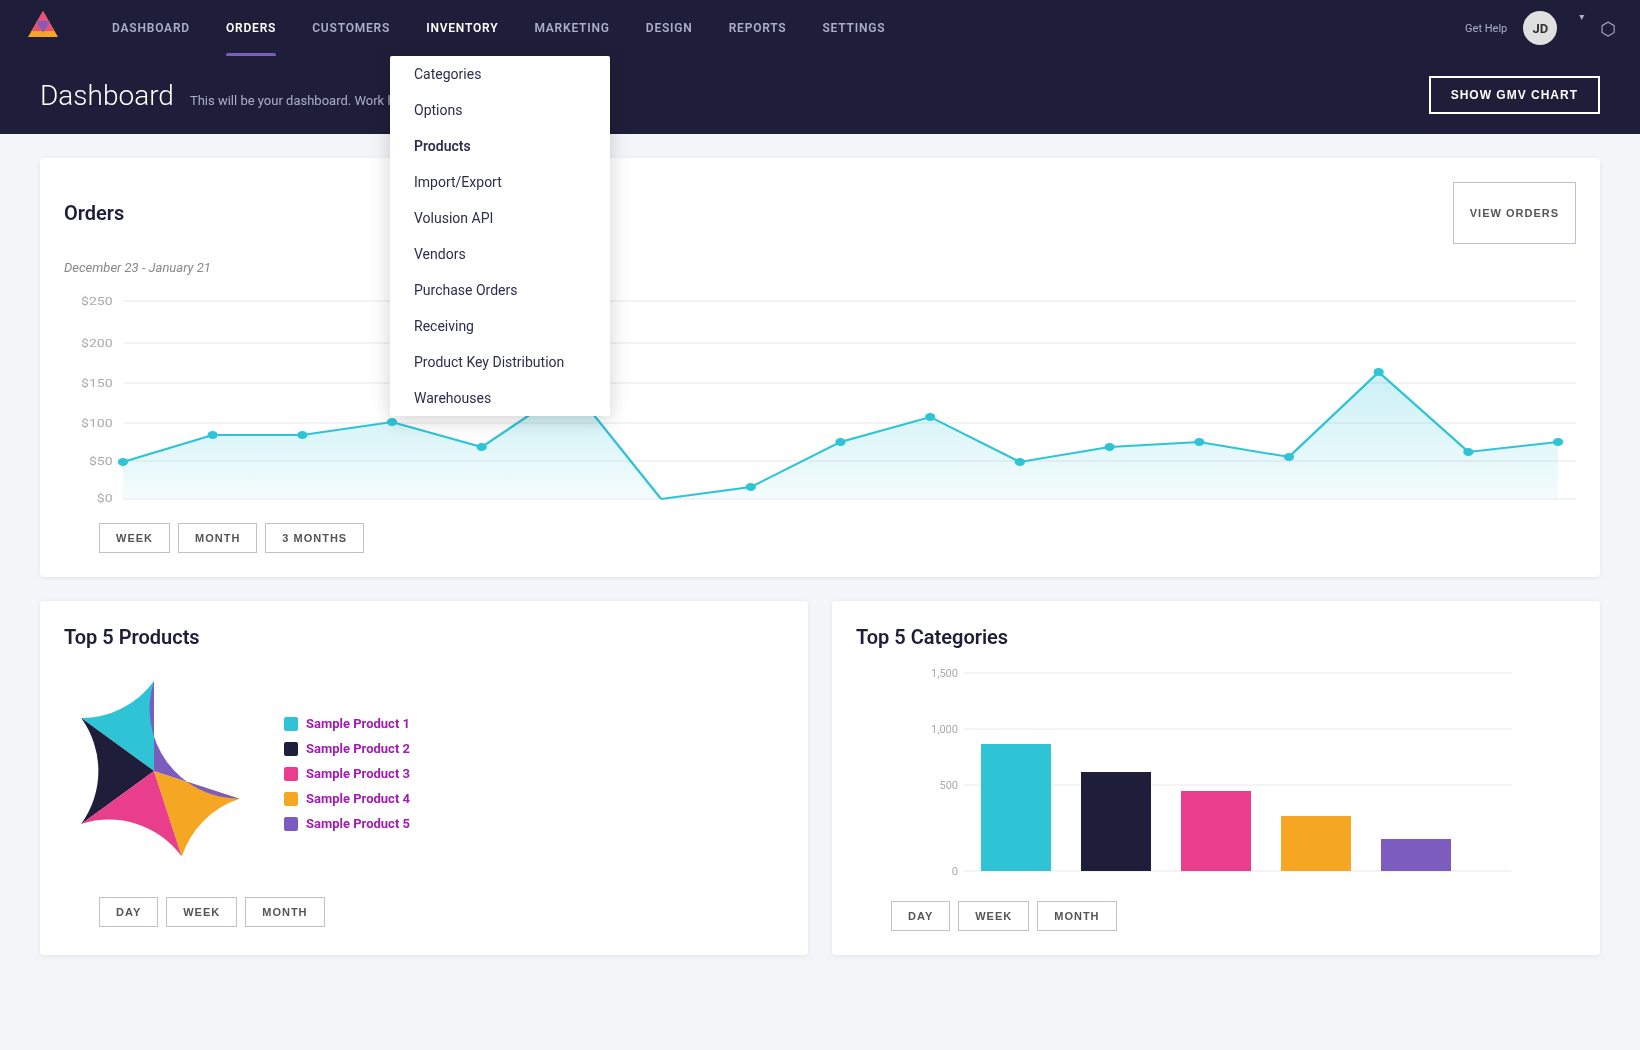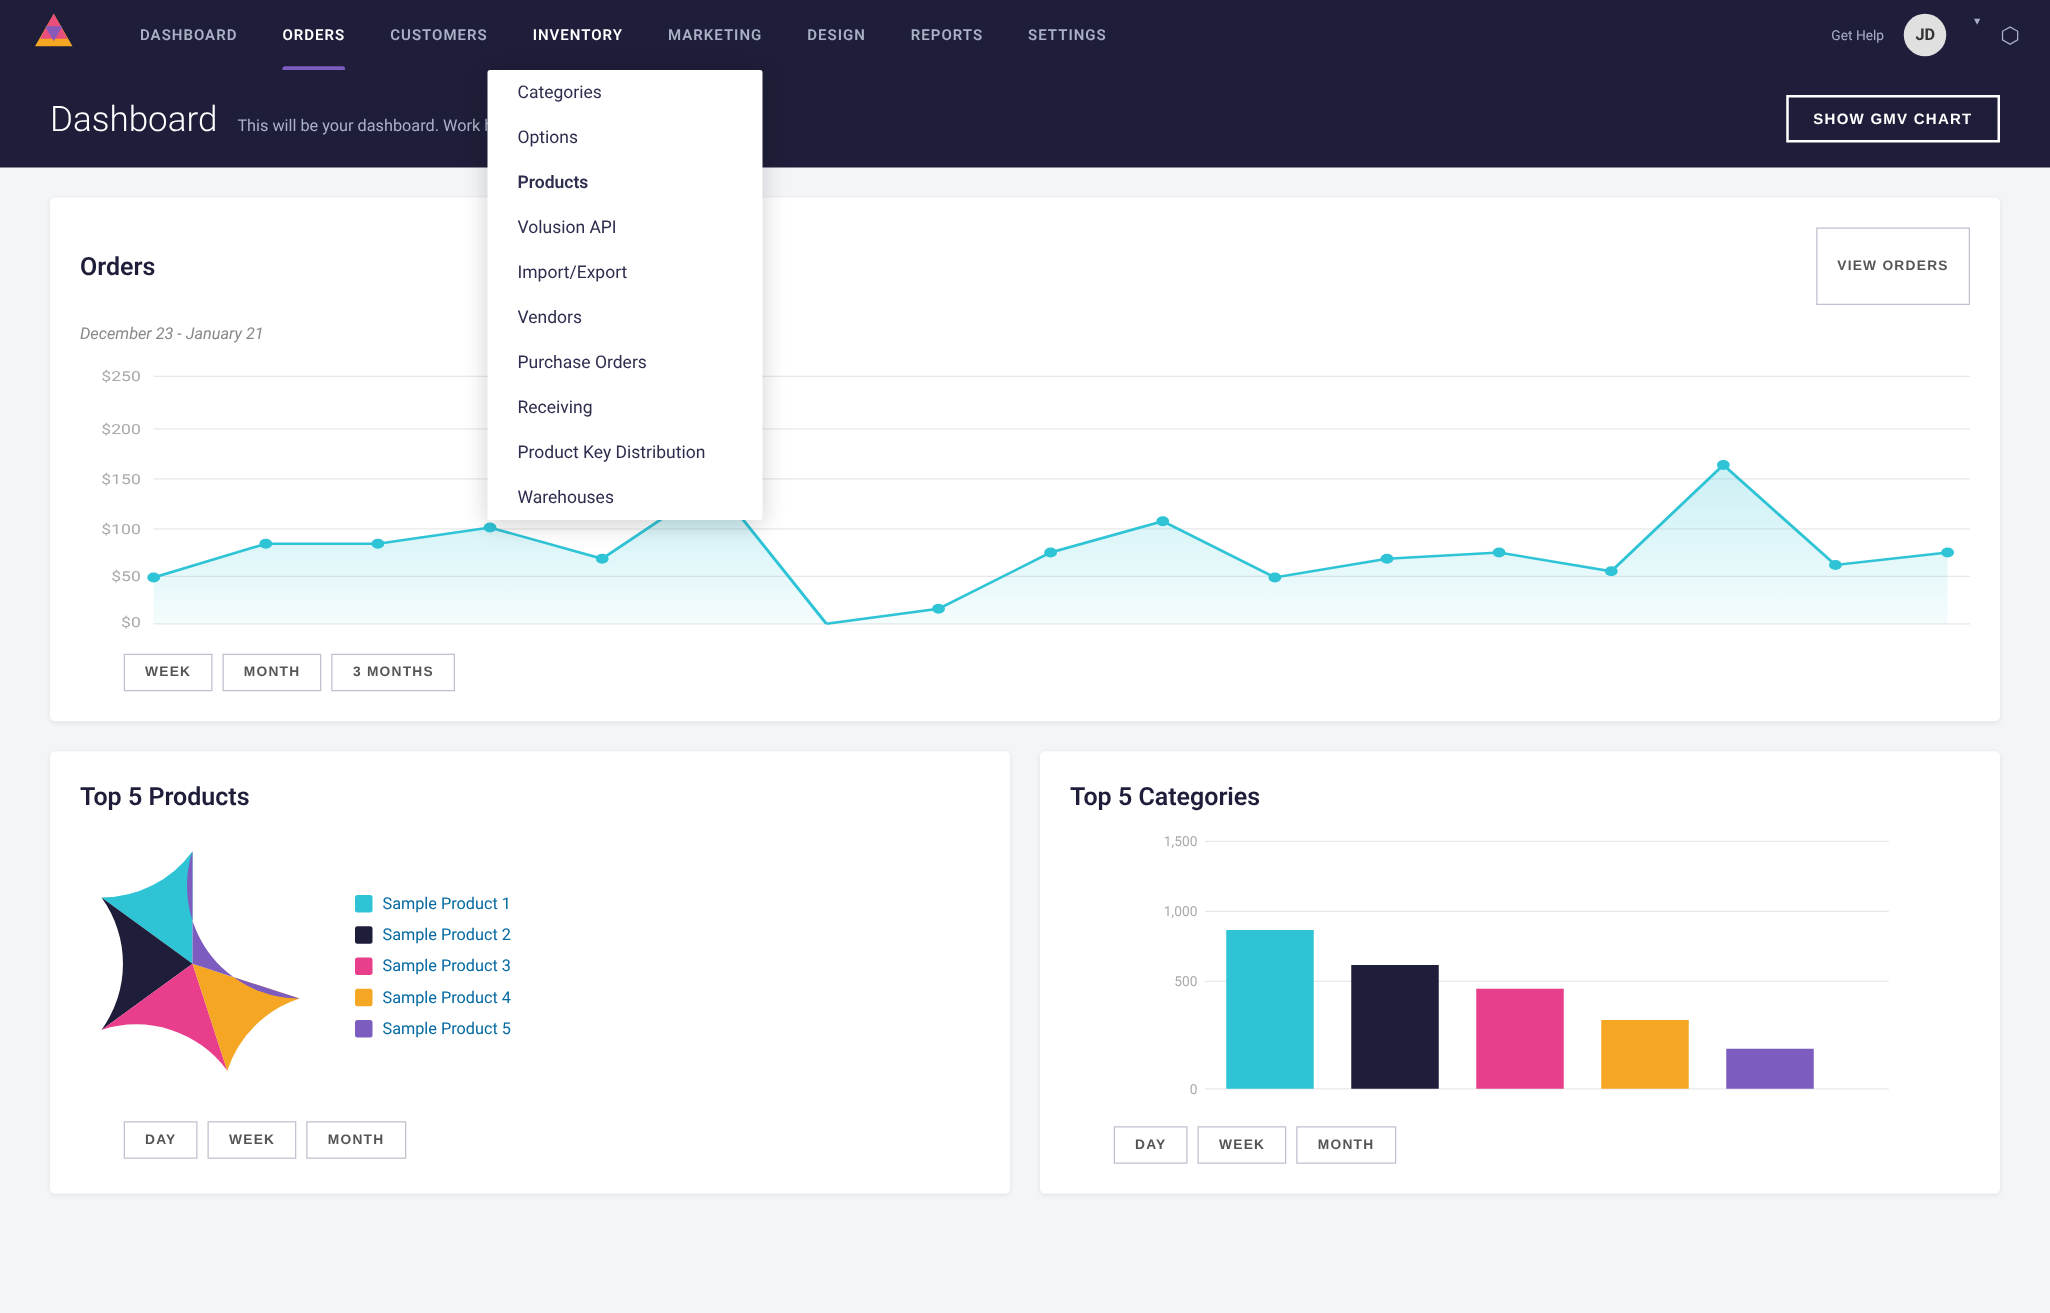--- a/index.html
+++ b/index.html
@@ -240,24 +240,25 @@
     .pie-svg-container {
       flex-shrink: 0;
     }
     .legend {
       display: flex;
       flex-direction: column;
       gap: 10px;
     }
     .legend-item {
       display: flex;
-      align-items: flex-start;
+      align-items: flex-end;
       gap: 8px;
       font-size: 13px;
-      color: #0369a1;
+      color: #a21caf;
+      font-weight: bold;
     }
     .legend-dot {
       width: 14px;
       height: 14px;
       border-radius: 2px;
       flex-shrink: 0;
     }
 
     
     .bar-chart-container {
@@ -321,22 +322,22 @@
       <span class="chevron-down">▾</span>
     </div>
     <span class="external-link-icon">⬡</span>
   </div>
 </nav>
 
 <div class="dropdown-overlay">
   <div class="dropdown-item">Categories</div>
   <div class="dropdown-item">Options</div>
   <div class="dropdown-item active">Products</div>
+  <div class="dropdown-item">Import/Export</div>
   <div class="dropdown-item">Volusion API</div>
-  <div class="dropdown-item">Import/Export</div>
   <div class="dropdown-item">Vendors</div>
   <div class="dropdown-item">Purchase Orders</div>
   <div class="dropdown-item">Receiving</div>
   <div class="dropdown-item">Product Key Distribution</div>
   <div class="dropdown-item">Warehouses</div>
 </div>
 
 <div class="main-content">
 
   <div class="header-bar">

